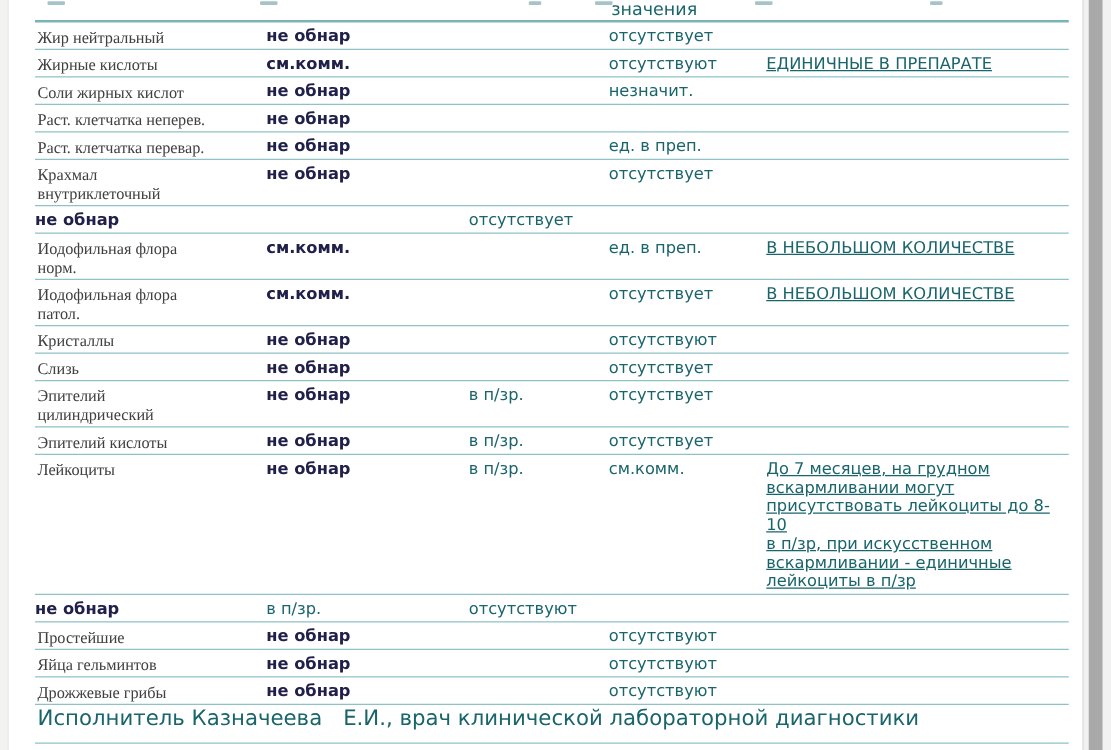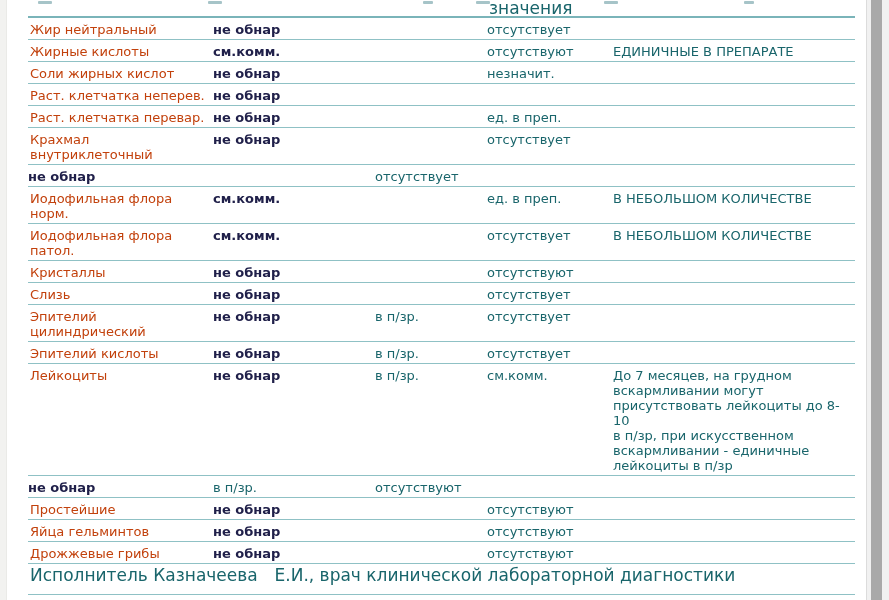--- a/index.html
+++ b/index.html
@@ -29,36 +29,36 @@
     border-bottom:2px solid #7ab4b9;
   }
   .header-frag {
     position:absolute; top:1px; height:3px; width:14px;
     background:#5d949a; opacity:.55; border-radius:1px;
   }
   .hf1{left:10px;} .hf2{left:180px;} .hf3{left:395px; width:10px;}
   .hf4{left:448px;} .hf5{left:576px;} .hf6{left:716px; width:10px;}
   .header-ref-label {
     position:absolute; left:461px; top:1px;
-    color:#19656b; font-size:17px; line-height:15px;
+    color:#19656b; font-size:14px; line-height:15px;
   }
   
   .row {
     display:grid;
     grid-template-columns:185px 162px 112px 126px 1fr;
     border-bottom:1px solid #8fc1c5;
     padding:4px 0 2px 0;
     font-size:13px; line-height:15px;
   }
   .c { vertical-align:top; }
-  .c.name { color:#c2410c; padding-left:2px; white-space:pre-line; }
+  .c.name { color:#404040; padding-left:2px; white-space:pre-line;font-family:Liberation Serif, serif; }
   .c.result { color:#20204a; font-weight:bold; }
   .c.unit { color:#19656b; }
   .c.ref { color:#19656b; }
-  .c.comment { color:#19656b; white-space:pre-line; max-width:238px; }
+  .c.comment { color:#19656b; white-space:pre-line; max-width:238px;text-decoration:underline; }
   
   .executor-row {
     padding:4px 0 2px 2px; font-size:17px; line-height:15px; color:#19656b;
   }
   .executor-row .gap { display:inline-block; width:6px; }
   .comments-section {
     margin-top:9px; border-top:1px solid #8fc1c5;
     padding:5px 0 0 2px; font-size:13px; line-height:15px; color:#19656b;
   }
 </style>

